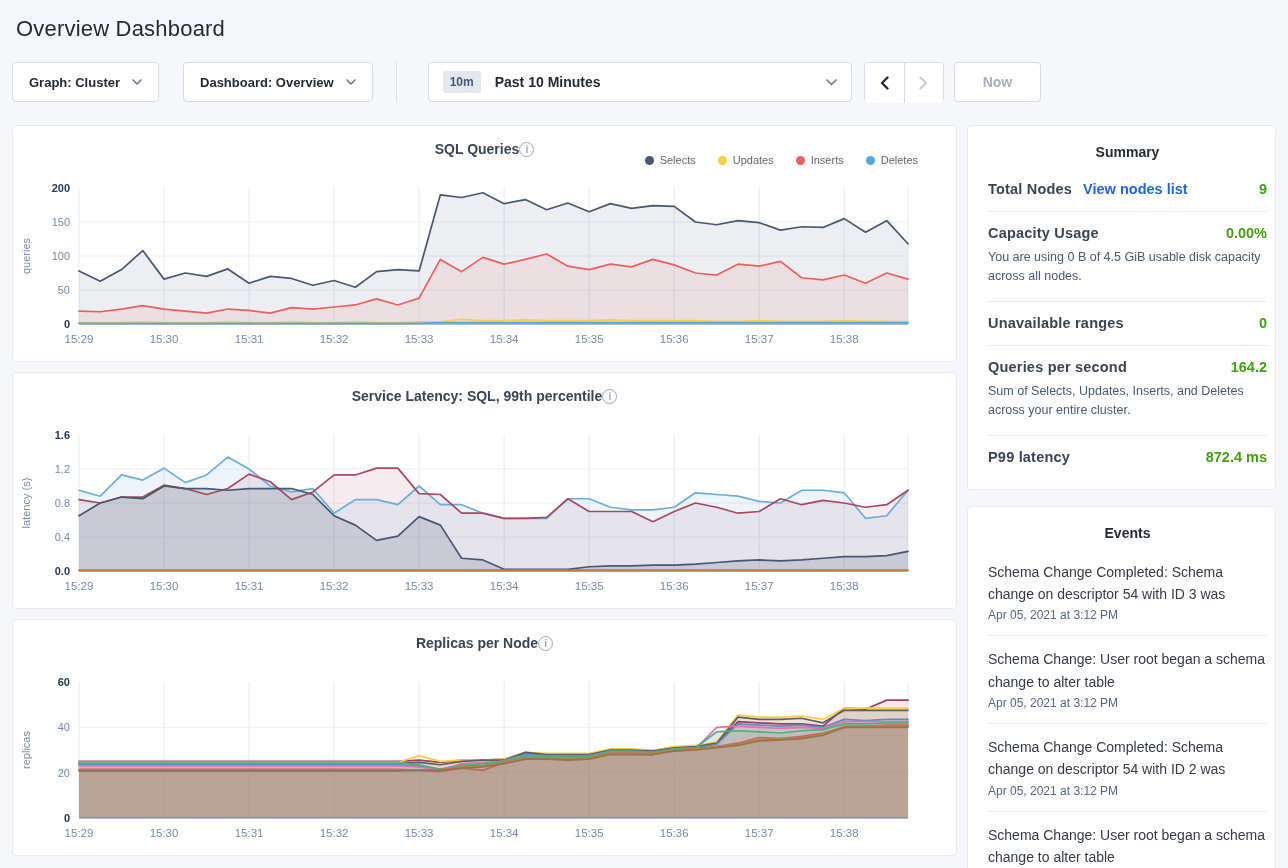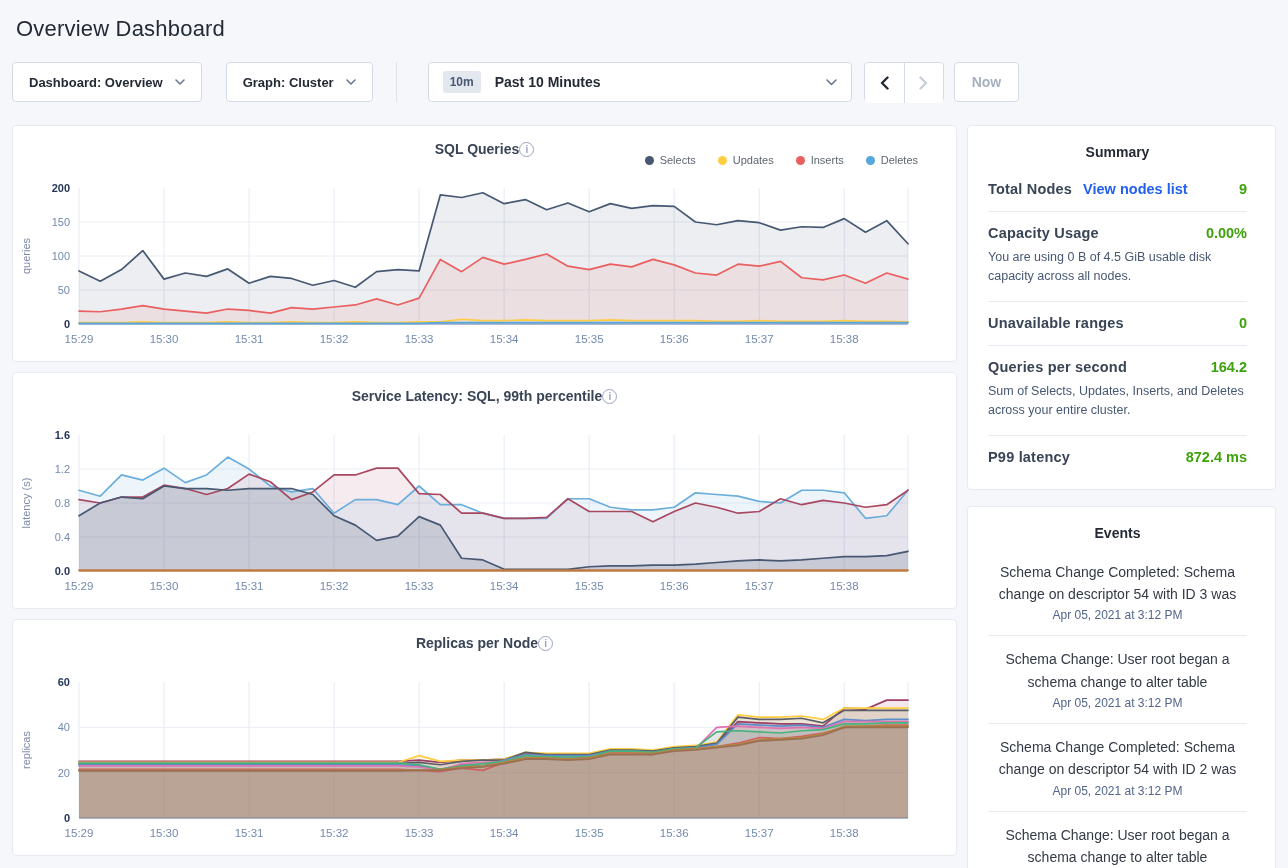--- a/index.html
+++ b/index.html
@@ -23,21 +23,21 @@
   .dd-btn { padding: 0 16px; gap: 12px; font-size: 13px; font-weight: 700; color: #242A35; }
   .dd-btn + .dd-btn { margin-left: 24px; }
   .v-divider { width: 1px; height: 40px; background: #DCE1EA; margin: 0 23px; }
   .time-btn { width: 424px; padding: 0 14px; font-size: 14px; font-weight: 700; color: #242A35; margin-left: 8px; }
   .range-badge { background: #E3E8EF; color: #475872; font-size: 12px; font-weight: 700; padding: 4px 7px; border-radius: 3px; }
   .range-label { margin-left: 14px; }
   .time-btn .chev { margin-left: auto; }
   .nav-group { display: flex; margin-left: 12px; border: 1px solid #D5DBE6; border-radius: 4px; background: #fff; height: 40px; }
   .nav-btn { border: none; width: 39px; justify-content: center; border-radius: 4px 0 0 4px; }
   .nav-btn + .nav-btn { border-left: 1px solid #D5DBE6; border-radius: 0 4px 4px 0; }
-  .now-btn { margin-left: 10px; padding: 0 17px; font-size: 14px; font-weight: 700; color: #A7B0BF; justify-content: center; }
+  .now-btn { margin-left: 10px; padding: 0 28px; font-size: 14px; font-weight: 700; color: #A7B0BF; justify-content: center; }
   .chev svg, .nav-btn svg { display: block; }
 
   
   .content { display: flex; gap: 10px; align-items: flex-start; }
   .charts-col { width: 945px; display: flex; flex-direction: column; gap: 10px; }
   .side-col { width: 309px; display: flex; flex-direction: column; gap: 16px; }
   .panel { background: #fff; border: 1px solid #E7EAF1; border-radius: 4px; }
 
   
   .chart-panel { height: 237px; position: relative; overflow: hidden; }
@@ -48,58 +48,58 @@
     color: #9AA5C0; font-size: 10px; display: inline-flex; align-items: center; justify-content: center; font-weight: 700;
   }
   .info-icon::after { content: "i"; }
   .legend { position: absolute; top: 28px; right: 38px; display: flex; gap: 22px; }
   .legend-item { display: flex; align-items: center; gap: 6px; font-size: 11px; color: #5F6670; }
   .legend-dot { width: 9px; height: 9px; border-radius: 50%; display: inline-block; }
   .chart-svg { position: absolute; left: 0; top: 54px; }
   .chart-svg text { font-family: "Liberation Sans", sans-serif; }
 
   
-  .side-panel { padding: 14px 28px 10px 20px; }
+  .side-panel { padding: 14px 8px 10px 20px; }
   .side-title { text-align: center; font-size: 14px; font-weight: 700; color: #242A35; padding: 4px 0 8px 0; }
   .sum-row { padding: 13px 0 14px 0; }
   .sum-row + .sum-row { border-top: 1px solid #E7EBF1; }
   .sum-head { display: flex; align-items: baseline; }
   .sum-label { font-size: 14.5px; font-weight: 700; color: #394455; letter-spacing: .2px; }
   .sum-link { font-size: 14.5px; font-weight: 700; color: #2161EE; margin-left: 11px; text-decoration: none; cursor: pointer; }
   .sum-value { margin-left: auto; font-size: 14.5px; font-weight: 700; color: #3EA20C; }
   .sum-desc { margin-top: 7px; font-size: 12.5px; color: #475872; line-height: 1.55; }
 
   
-  .event-item { padding: 12px 0 13px 0; text-align: center; }
+  .event-item { padding: 12px 0 13px 0; }
   .event-item + .event-item { border-top: 1px solid #E7EBF1; }
   .event-msg {
     font-size: 14px; color: #333A45; line-height: 1.6;
     display: -webkit-box; -webkit-line-clamp: 2; -webkit-box-orient: vertical;
     overflow: hidden; max-height: 45px;
   }
   .event-time { font-size: 12px; color: #53658C; margin-top: 3px; }
 </style>
 </head>
 <body>
 
 <div class="page">
 
   <h1 class="page-title">Overview Dashboard</h1>
 
   <div class="toolbar">
     <button class="dd-btn">
-      <span>Dashboard: Overview</span>
+      <span>Graph: Cluster</span>
       <span class="chev">
         <svg width="10" height="6" viewBox="0 0 10 6">
             <polyline points="1,1 5,5 9,1" fill="none" stroke="#6B7892" stroke-width="1.6" stroke-linecap="round" stroke-linejoin="round"></polyline>
           </svg>
       </span>
     </button>
     <button class="dd-btn">
-      <span>Graph: Cluster</span>
+      <span>Dashboard: Overview</span>
       <span class="chev">
         <svg width="10" height="6" viewBox="0 0 10 6">
             <polyline points="1,1 5,5 9,1" fill="none" stroke="#6B7892" stroke-width="1.6" stroke-linecap="round" stroke-linejoin="round"></polyline>
           </svg>
       </span>
     </button>
     <div class="v-divider"></div>
     <button class="time-btn">
       <span class="range-badge">10m</span>
       <span class="range-label">Past 10 Minutes</span>

